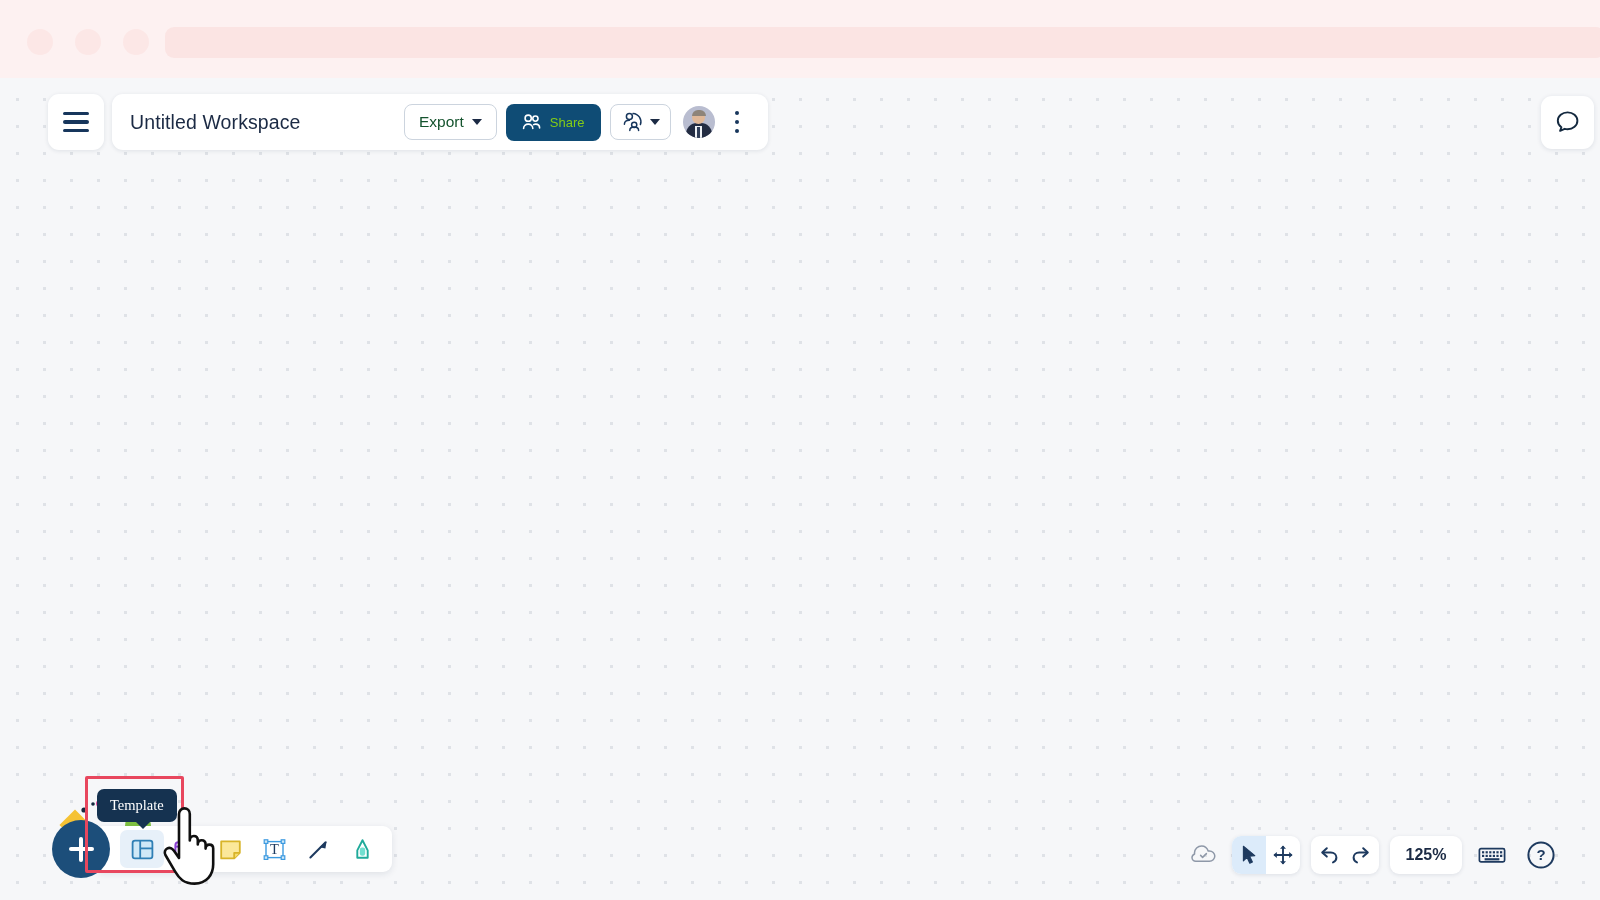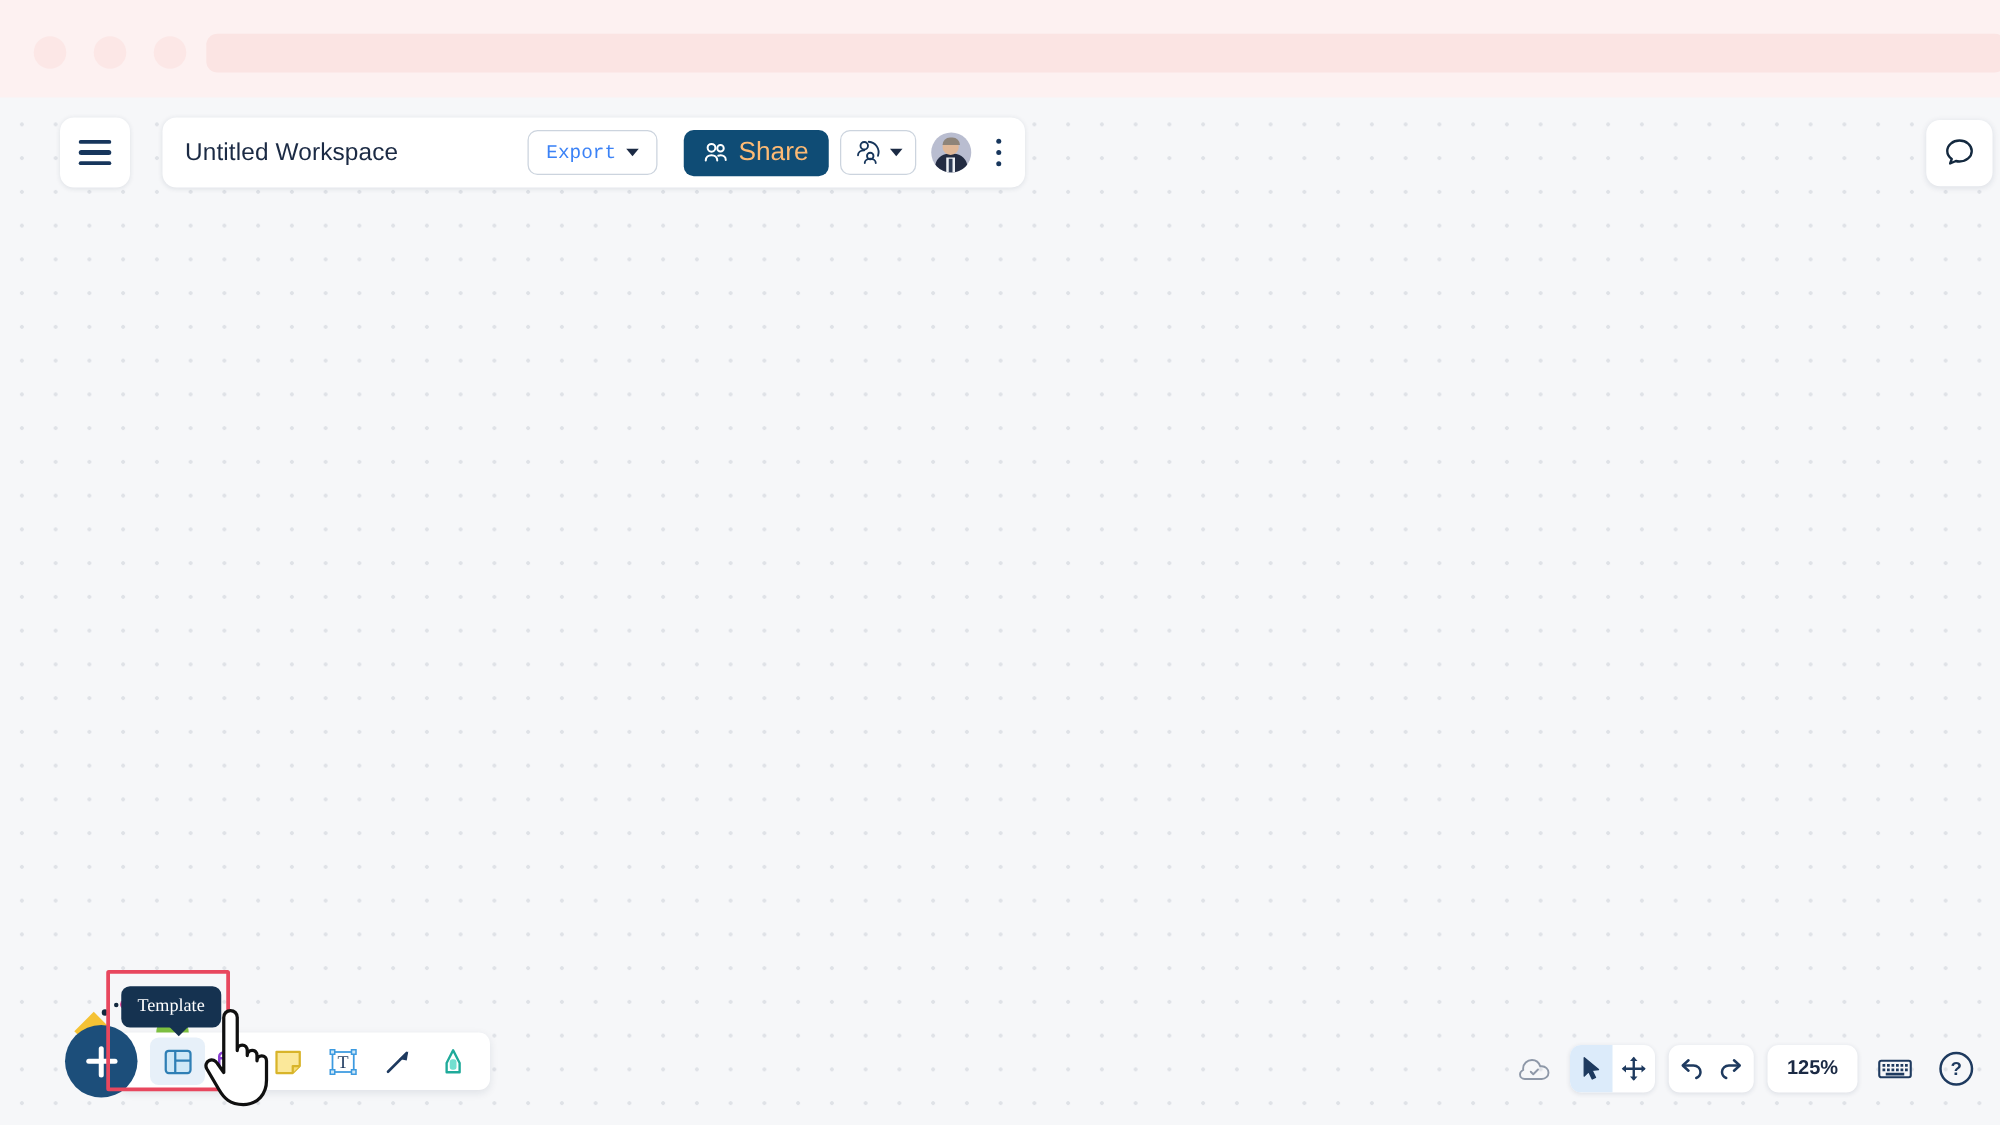--- a/index.html
+++ b/index.html
@@ -62,21 +62,21 @@
     background-position: 4px 8px;
   }
 
   
   .topbar {
     position: absolute;
     top: 94px;
     left: 48px;
     display: flex;
     align-items: flex-start;
-    gap: 26px;
+    gap: 8px;
     z-index: 20;
   }
   .menu-btn {
     width: 56px; height: 56px;
     background: #ffffff;
     border-radius: 11px;
     box-shadow: 0 1px 4px rgba(20,40,70,0.10);
     display: flex; align-items: center; justify-content: center;
     cursor: pointer;
     border: none;
@@ -115,44 +115,44 @@
   .export-btn {
     display: flex;
     align-items: center;
     gap: 8px;
     height: 36px;
     padding: 0 14px;
     background: #fff;
     border: 1.3px solid #ccd4de;
     border-radius: 8px;
     font-size: 15.5px;
-    color: #3b82f6;
-    cursor: pointer;
-    font-family: Liberation Mono, monospace;
+    color: #14532d;
+    cursor: pointer;
+    font-family: Liberation Sans, sans-serif;
     white-space: nowrap;
   }
   .caret {
     width: 0; height: 0;
     border-left: 5.5px solid transparent;
     border-right: 5.5px solid transparent;
     border-top: 6.5px solid #1b2a44;
   }
 
   .share-btn {
     display: flex;
     align-items: center;
     gap: 8px;
     height: 37px;
     padding: 0 16px;
-    margin-left: 21px;
+    margin-left: 9px;
     background: #0f4c75;
     border: none;
     border-radius: 8px;
-    font-size: 21px;
-    color: #fdba74;
+    font-size: 13px;
+    color: #84cc16;
     cursor: pointer;
     font-family: "Liberation Sans", sans-serif;
     white-space: nowrap;
   }
 
   .perm-btn {
     display: flex;
     align-items: center;
     gap: 7px;
     height: 36px;
@@ -338,24 +338,24 @@
     position: absolute;
     left: 160px;
     top: 806px;
     z-index: 60;
     pointer-events: none;
   }
 
   
   .bottom-right {
     position: absolute;
-    right: 16px;
+    right: 40px;
     bottom: 26px;
     display: flex;
-    align-items: flex-end;
+    align-items: center;
     gap: 11px;
     z-index: 25;
   }
   .br-plain {
     display: flex; align-items: center; justify-content: center;
     width: 34px; height: 34px;
     cursor: pointer;
     background: transparent;
     border: none;
   }

